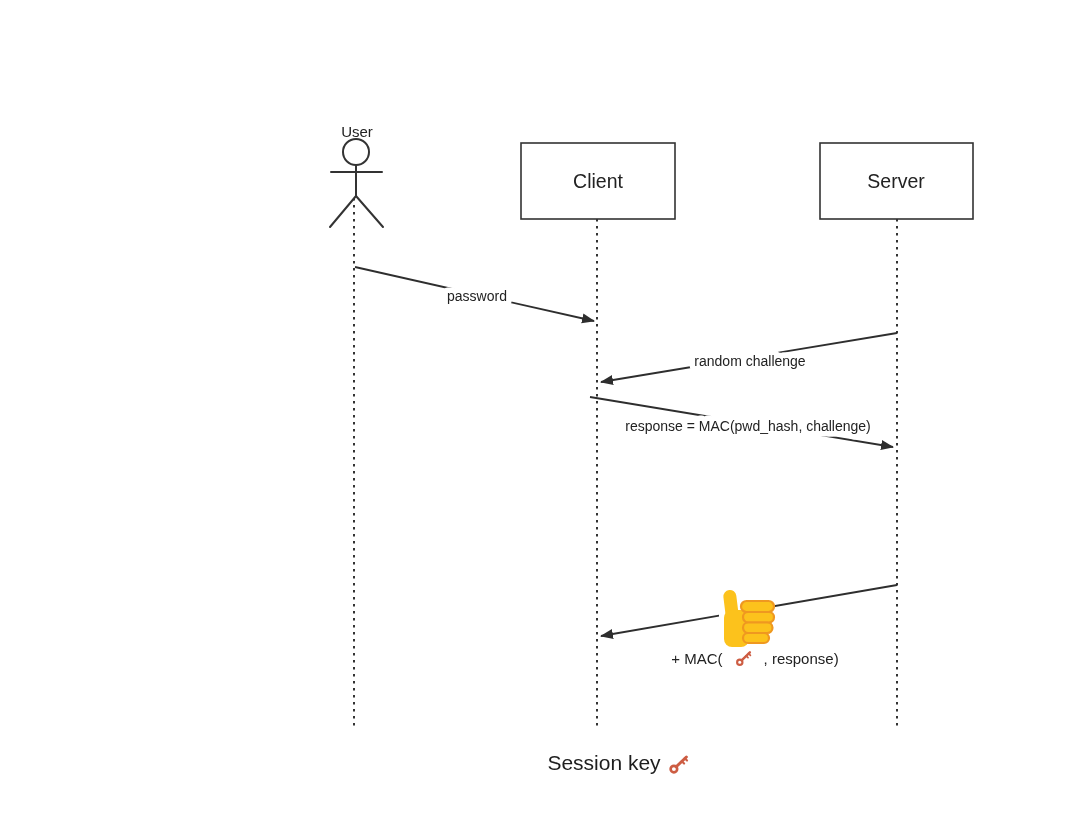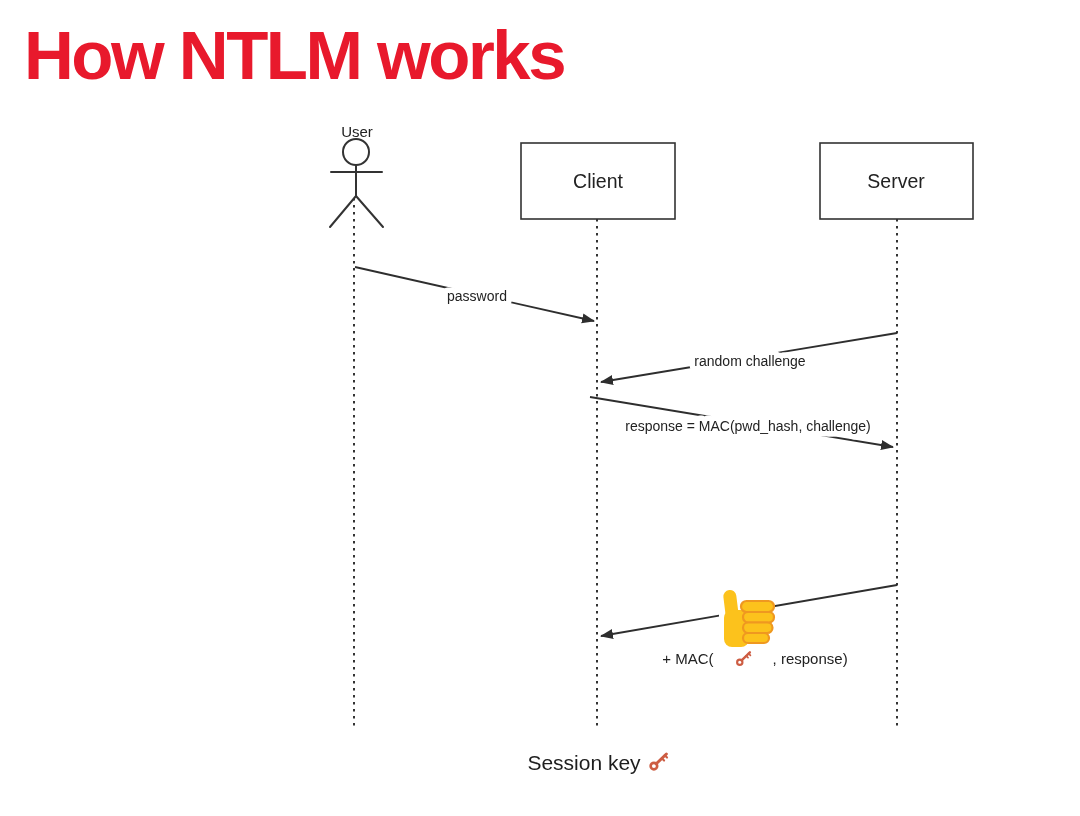--- a/index.html
+++ b/index.html
@@ -56,47 +56,46 @@
   .keytooth { stroke: #cd5d43; stroke-width: 3.2; stroke-linecap: round; }
   
   .mac-label {
     position: absolute;
     left: 605px;
     top: 650px;
     width: 300px;
     display: flex;
     align-items: center;
     justify-content: center;
-    gap: 21px;
+    gap: 12px;
     font-size: 15px;
     color: #222222;
     white-space: nowrap;
   }
   .caption {
     position: absolute;
-    left: 248px;
+    left: 268px;
     top: 751px;
     width: 700px;
     display: flex;
-    align-items: flex-start;
+    align-items: flex-end;
     justify-content: center;
     gap: 7px;
     font-size: 21px;
     color: #1e1e1e;
     white-space: nowrap;
   }
   .key-mac     { width: 17px; height: 17px; }
   .key-caption { width: 21px; height: 21px; }
 </style>
 </head>
 <body>
 
 <div class="slide">
 
-  <h1 class="title">How NTLM works</h1>
 
   <svg class="diagram" width="1080" height="816" viewBox="0 0 1080 816">
     <defs>
       <marker id="arrowhead" markerWidth="16" markerHeight="12" refX="12" refY="5" orient="auto" markerUnits="userSpaceOnUse">
         <path d="M0,0 L13,5 L0,10 Z" fill="#2e2e2e"></path>
       </marker>
     </defs>
 
     <line class="lifeline" x1="354" y1="198" x2="354" y2="727"></line>
     <line class="lifeline" x1="597" y1="219" x2="597" y2="727"></line>

